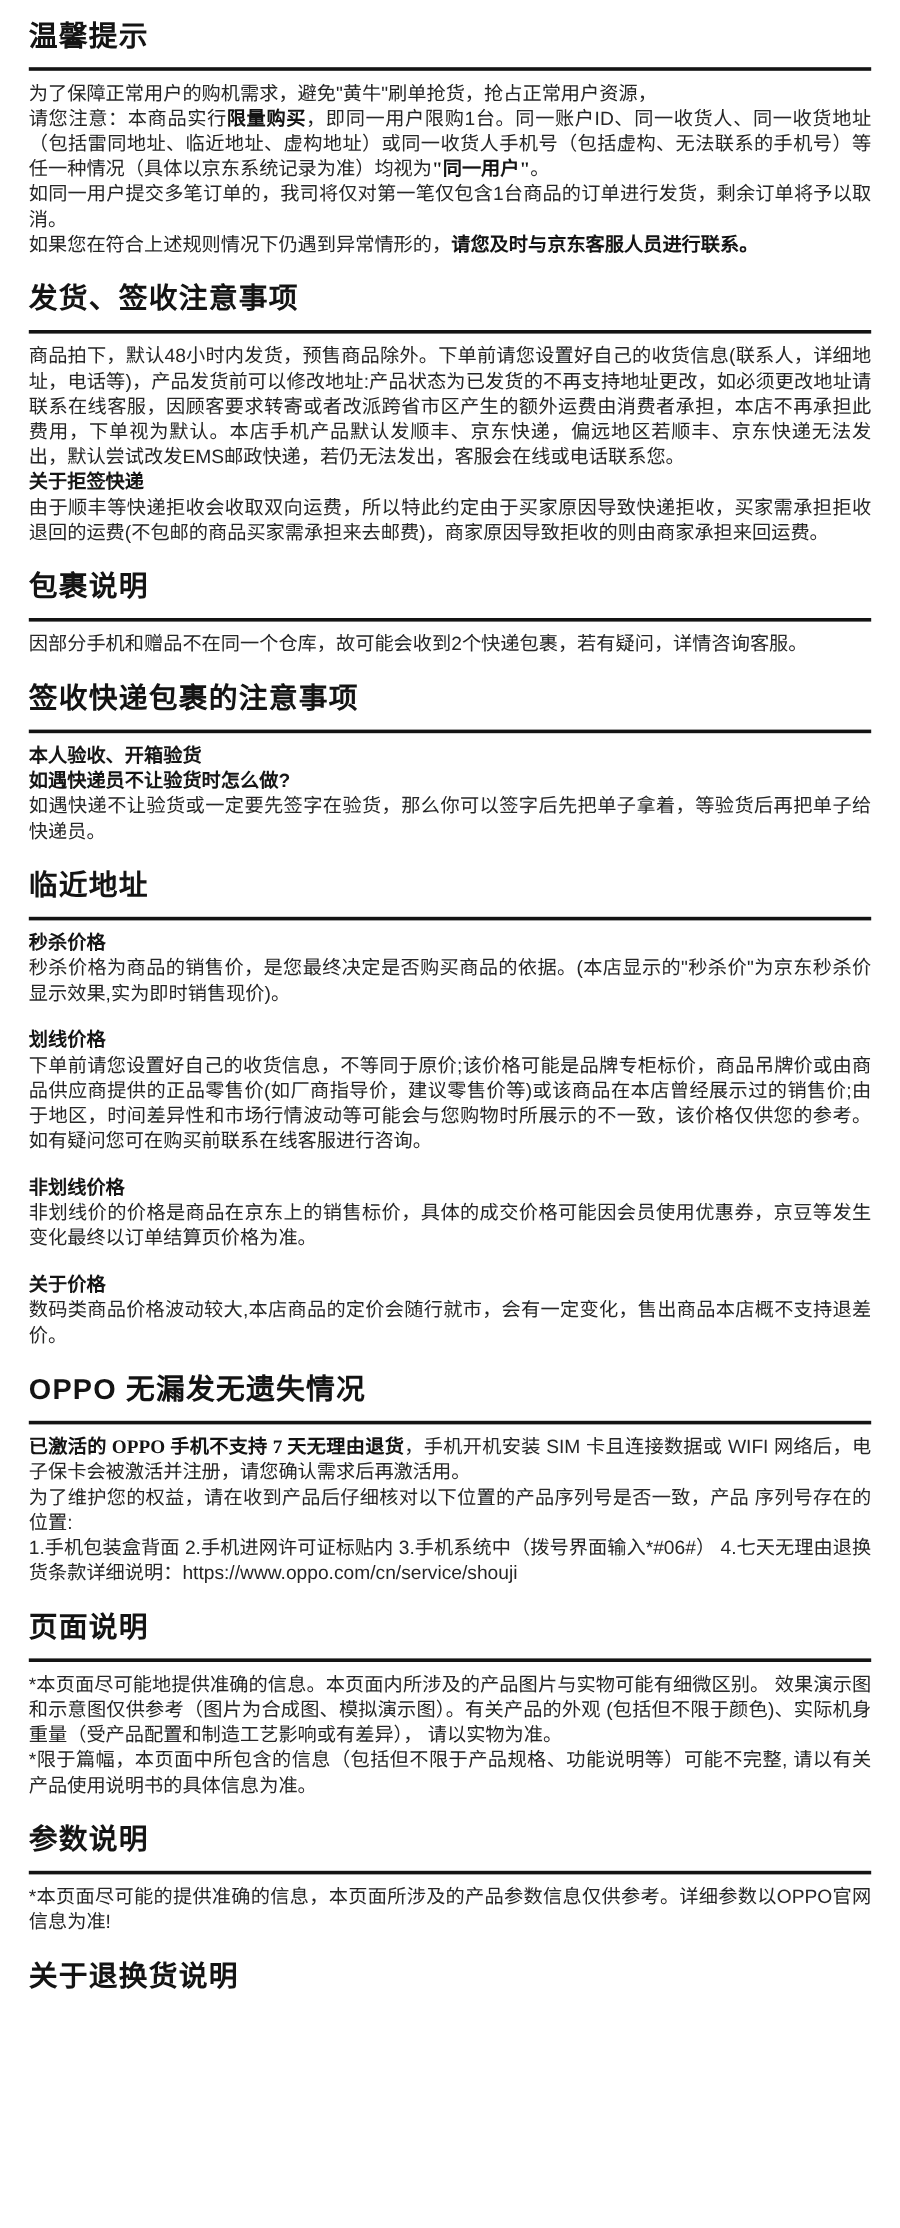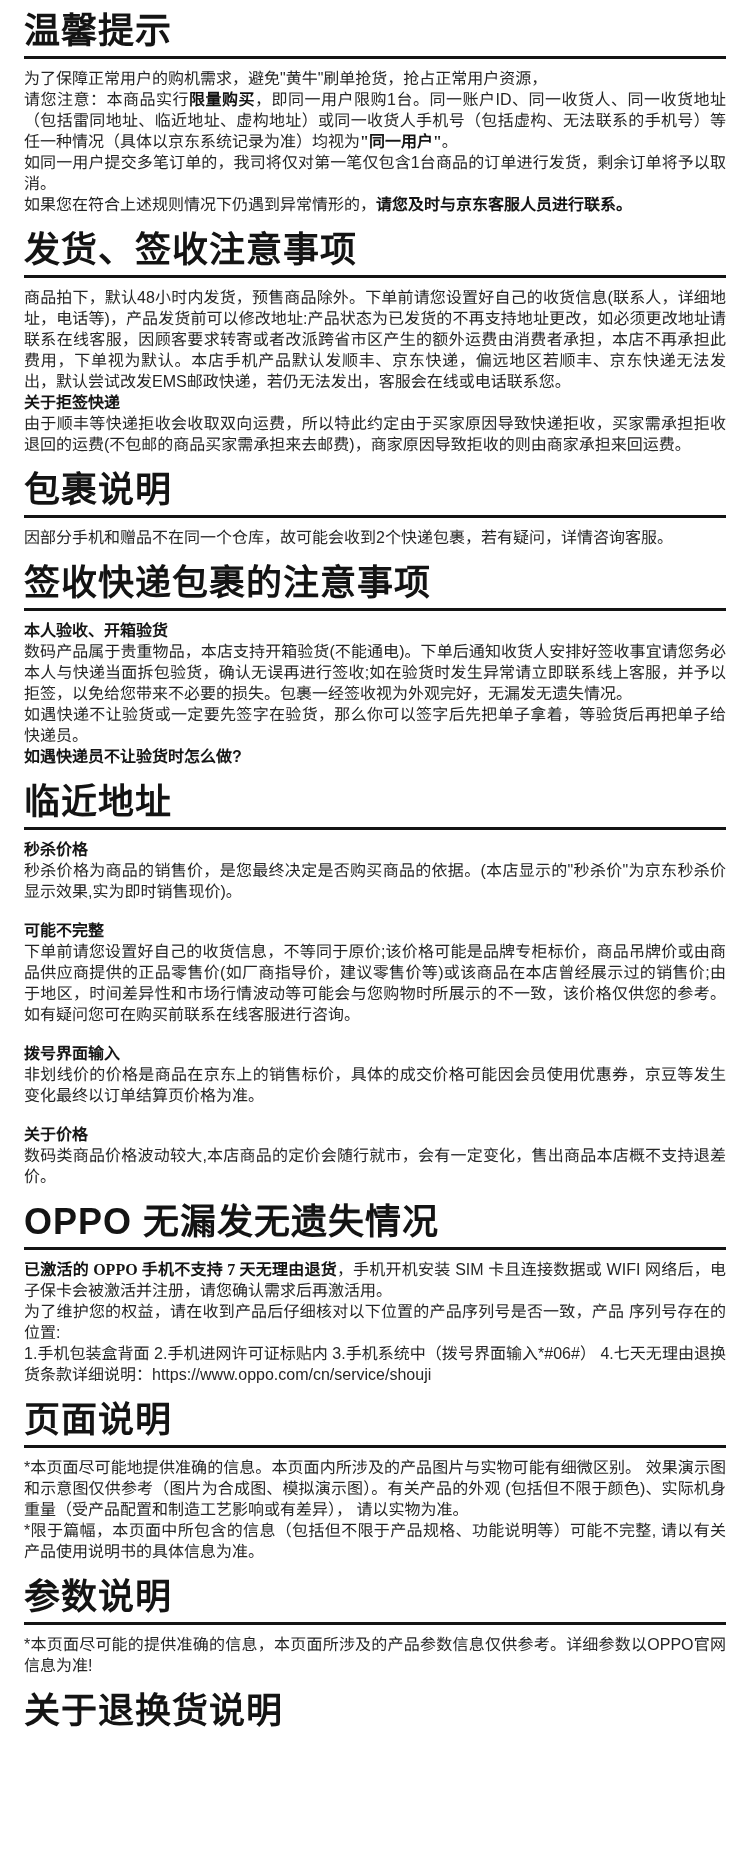--- a/index.html
+++ b/index.html
@@ -14,21 +14,21 @@
     min-height: 1857px;
     box-sizing: border-box;
   }
   .wrap {
     padding: 6px 24px 30px 24px;
   }
   section.sec {
     display: block;
   }
   h2.title {
-    font-size: 36px;
+    font-size: 24px;
     line-height: 34px;
     font-weight: 600;
     color: #141414;
     margin: 18px 0 8px 0;
     letter-spacing: 1px;
   }
   section.sec:first-of-type h2.title {
     margin-top: 8px;
   }
   .rule {
@@ -79,33 +79,32 @@
   <section class="sec">
     <h2 class="title">包裹说明</h2>
     <div class="rule"></div>
     <p class="body"><span class="run">因部分手机和赠品不在同一个仓库，故可能会收到2个快递包裹，若有疑问，详情咨询客服。</span></p>
   </section>
 
   <section class="sec">
     <h2 class="title">签收快递包裹的注意事项</h2>
     <div class="rule"></div>
     <p class="body sub"><span class="run">本人验收、开箱验货</span></p>
-    <p class="body"><span class="run">数码产品属于贵重物品，本店支持开箱验货(不能通电)。下单后通知收货人安排好签收事宜请您务必本人与快递当面拆包验货，确认无误再进行签收;如在验货时发生异常请立即联系线上客服，并予以拒签，以免给您带来不必要的损失。包裹一经签收视为外观完好，无漏发无遗失情况。</span></p>
+    <p class="body sub"><span class="run">如遇快递员不让验货时怎么做?</span></p>
     <p class="body"><span class="run">如遇快递不让验货或一定要先签字在验货，那么你可以签字后先把单子拿着，等验货后再把单子给快递员。</span></p>
-    <p class="body sub"><span class="run">如遇快递员不让验货时怎么做?</span></p>
   </section>
 
   <section class="sec">
     <h2 class="title">临近地址</h2>
     <div class="rule"></div>
     <p class="body sub"><span class="run">秒杀价格</span></p>
     <p class="body"><span class="run">秒杀价格为商品的销售价，是您最终决定是否购买商品的依据。(本店显示的"秒杀价"为京东秒杀价显示效果,实为即时销售现价)。</span></p>
-    <p class="body sub gap"><span class="run">可能不完整</span></p>
+    <p class="body sub gap"><span class="run">划线价格</span></p>
     <p class="body"><span class="run">下单前请您设置好自己的收货信息，不等同于原价;该价格可能是品牌专柜标价，商品吊牌价或由商品供应商提供的正品零售价(如厂商指导价，建议零售价等)或该商品在本店曾经展示过的销售价;由于地区，时间差异性和市场行情波动等可能会与您购物时所展示的不一致，该价格仅供您的参考。如有疑问您可在购买前联系在线客服进行咨询。</span></p>
-    <p class="body sub gap"><span class="run">拨号界面输入</span></p>
+    <p class="body sub gap"><span class="run">非划线价格</span></p>
     <p class="body"><span class="run">非划线价的价格是商品在京东上的销售标价，具体的成交价格可能因会员使用优惠券，京豆等发生变化最终以订单结算页价格为准。</span></p>
     <p class="body sub gap"><span class="run">关于价格</span></p>
     <p class="body"><span class="run">数码类商品价格波动较大,本店商品的定价会随行就市，会有一定变化，售出商品本店概不支持退差价。</span></p>
   </section>
 
   <section class="sec">
     <h2 class="title">OPPO 无漏发无遗失情况</h2>
     <div class="rule"></div>
     <p class="body"><b>已激活的 OPPO 手机不支持 7 天无理由退货</b><span class="run">，手机开机安装 SIM 卡且连接数据或 WIFI 网络后，电子保卡会被激活并注册，请您确认需求后再激活用。</span></p>
     <p class="body"><span class="run">为了维护您的权益，请在收到产品后仔细核对以下位置的产品序列号是否一致，产品 序列号存在的位置:</span></p>

